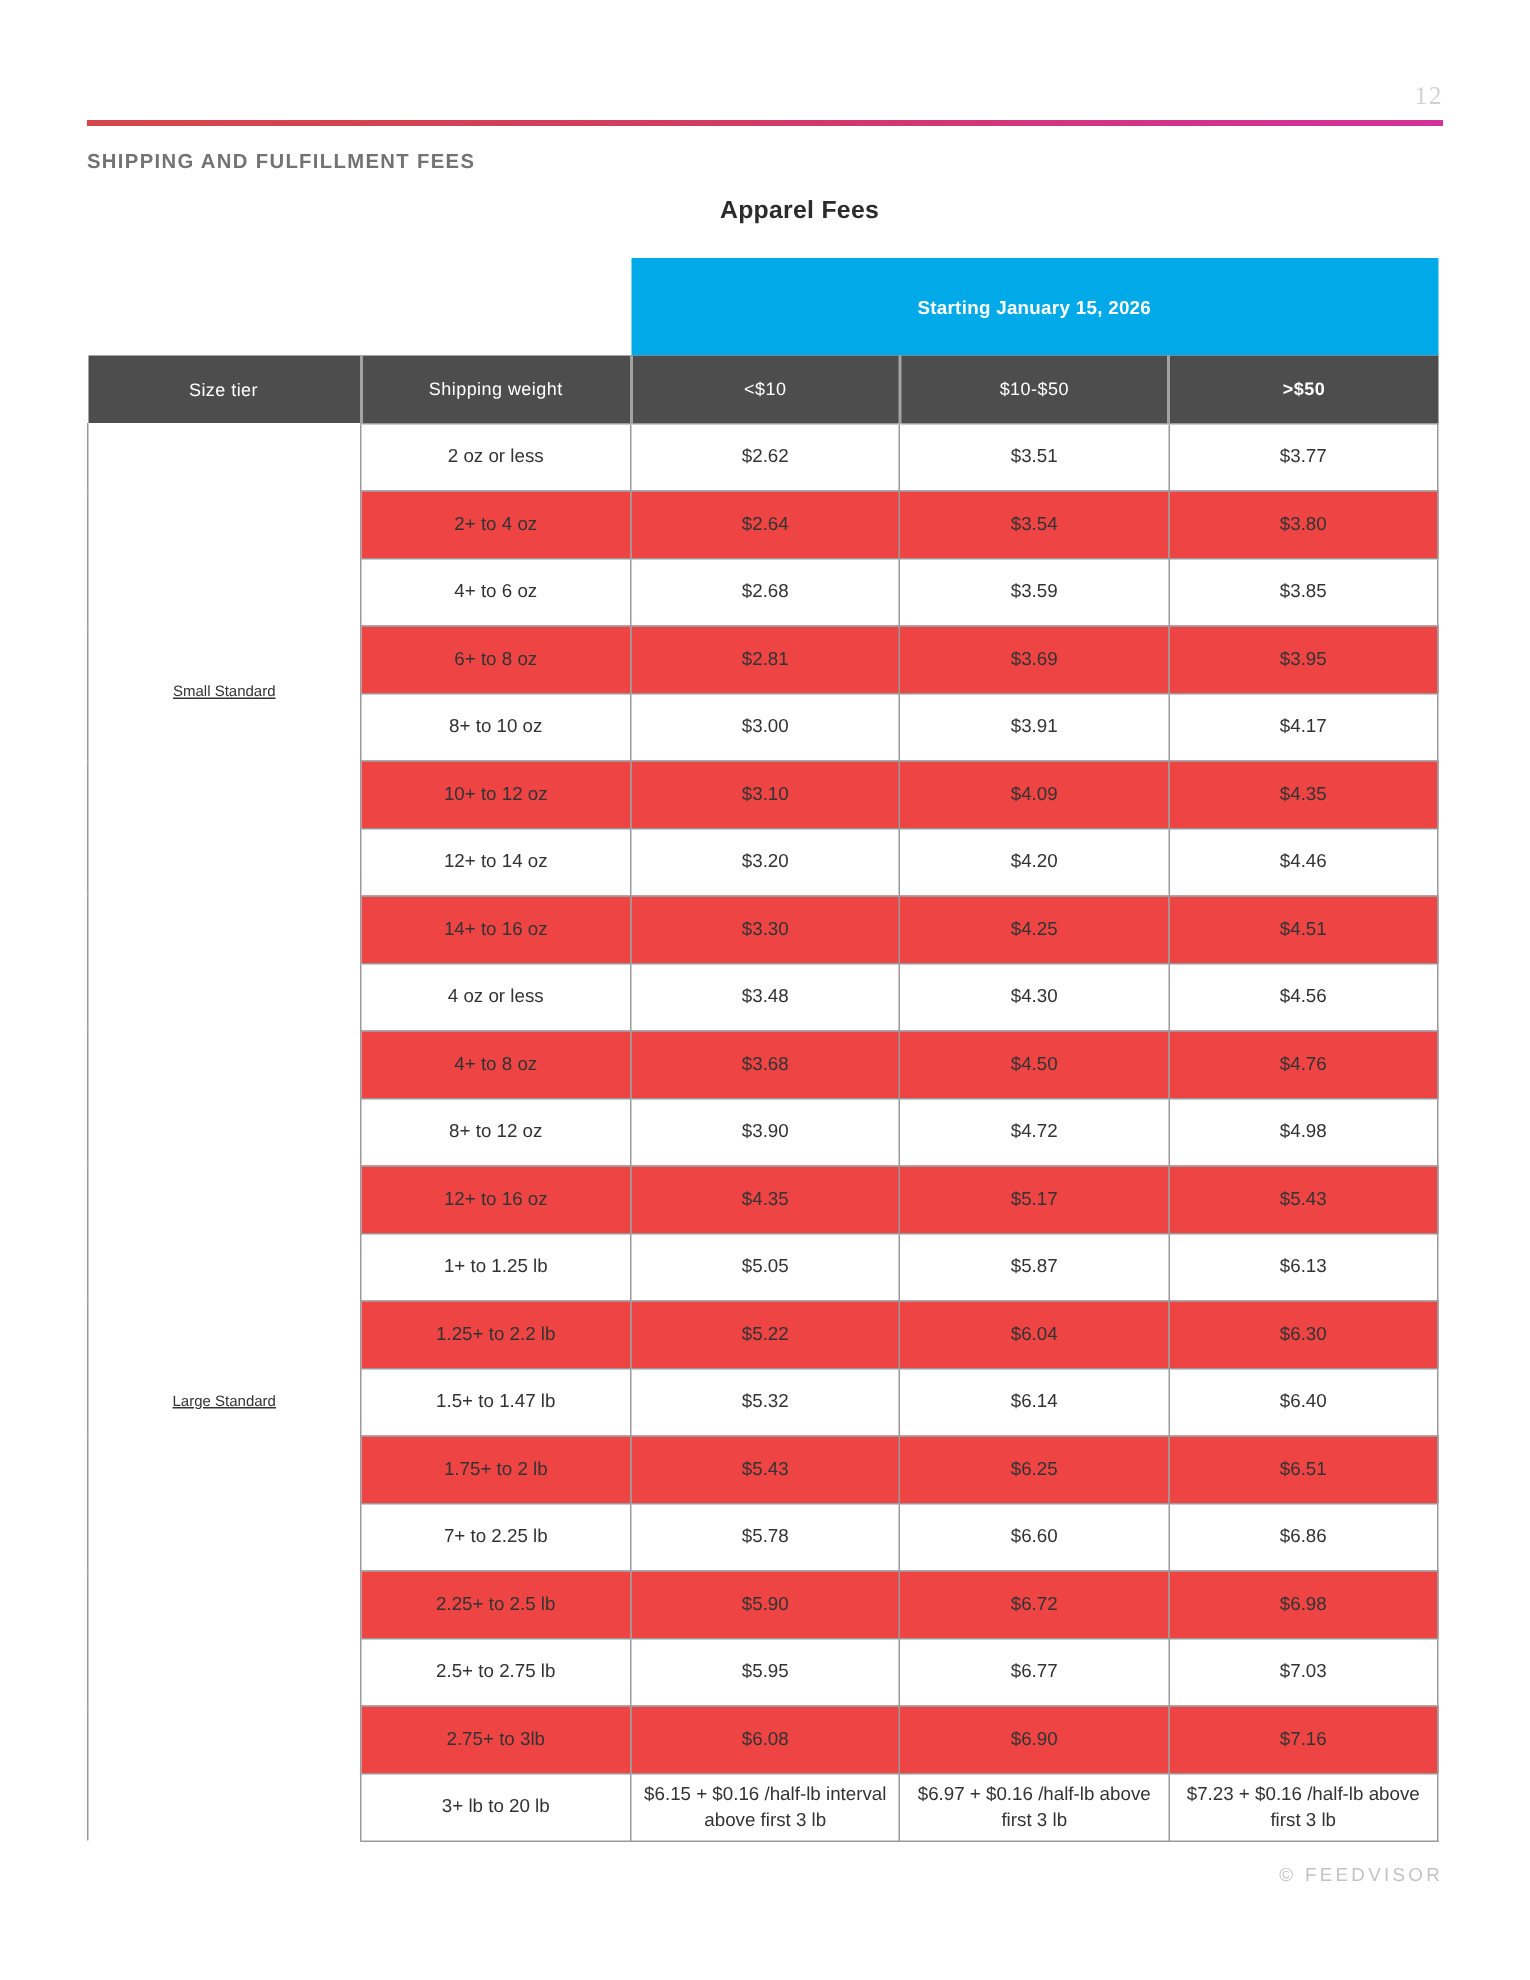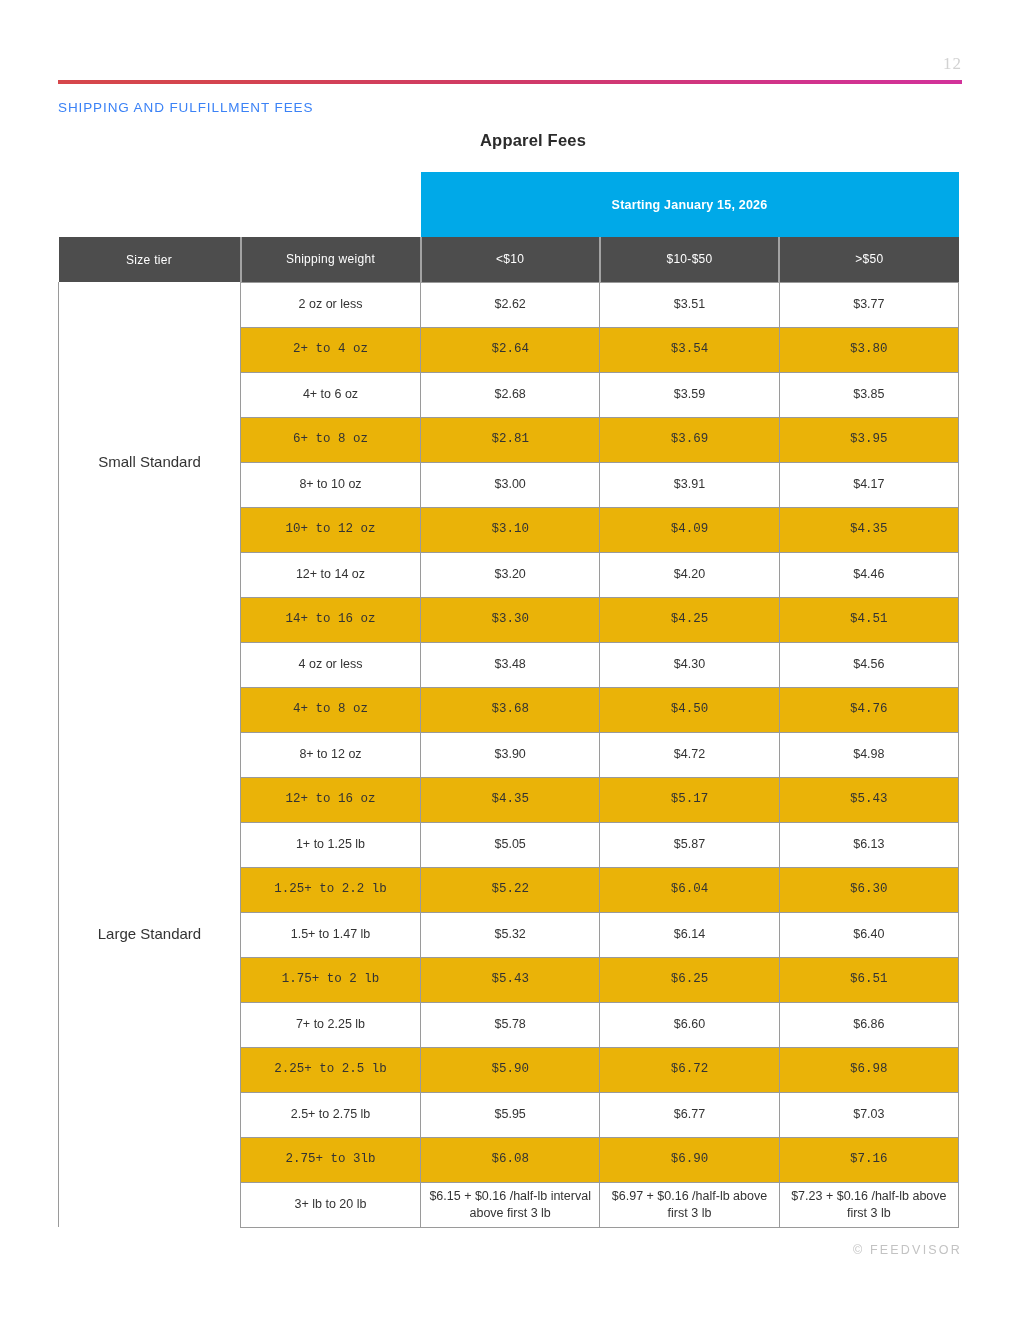--- a/index.html
+++ b/index.html
@@ -17,22 +17,22 @@
   
   .page-header {
     position: absolute;
     left: 58px;
     top: 52px;
     width: 904px;
   }
   .page-header-title {
     font-size: 13.5px;
     letter-spacing: 0.9px;
-    color: #3b82f6;
-    font-weight: 400;
+    color: #737373;
+    font-weight: 700;
     display: inline-block;
     margin-top: 48px;
   }
   .page-number {
     position: absolute;
     right: 0;
     top: 2px;
     font-family: Liberation Serif, serif;
     font-size: 17px;
     color: #d2d2d2;
@@ -91,41 +91,42 @@
   .col-head {
     background: #4d4d4d;
     color: #ffffff;
     font-size: 12px;
     font-weight: 400;
     text-align: center;
     height: 45px;
     letter-spacing: 0.3px;
     border-right: 2px solid #a3a3a3;
   }
-  .col-head:last-child { border-right: none; }
+  .col-head:last-child { border-right: none; font-weight: bold; }
 
   
   .fee-table tbody td {
     height: 45px;
     font-size: 12.5px;
     text-align: center;
     color: #333333;
     border: 1px solid #9a9a9a;
     vertical-align: middle;
     line-height: 1.35;
     padding: 2px 6px;
   }
-  .fee-table tbody tr.alt td { background: #eab308; font-family: Liberation Mono, monospace; }
+  .fee-table tbody tr.alt td { background: #ef4444; }
   .fee-table tbody tr td.tier-cell {
     background: #ffffff !important;
-    font-size: 15px;
+    font-size: 10px;
     border-left: 1px solid #9a9a9a;
     border-right: 1px solid #9a9a9a;
     border-top: none;
     border-bottom: none;
+    text-decoration: underline;
   }
   td.tier-cell.tier-top { border-top: 1px solid #9a9a9a; }
   td.tier-cell.tier-bottom { border-bottom: 1px solid #9a9a9a; }
   td.wrap-cell { font-size: 12px; line-height: 1.3; }
 
   
   .footer-logo {
     position: absolute;
     right: 58px;
     top: 1243px;

